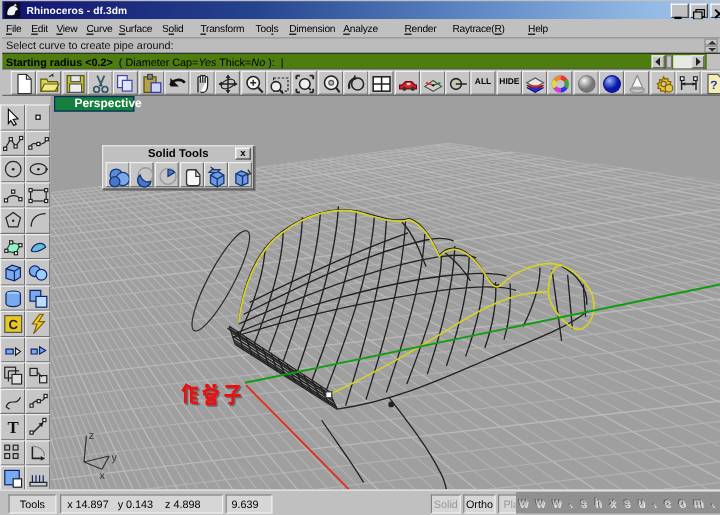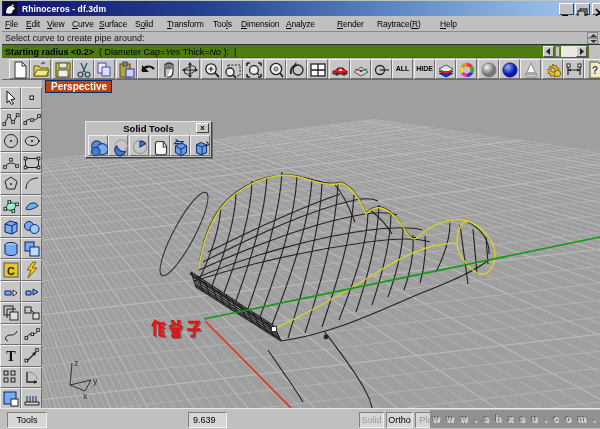--- a/index.html
+++ b/index.html
@@ -25,22 +25,22 @@
 #tools{position:absolute;left:2px;top:58px;width:598px;height:22px;background:#c0c0c0;border-bottom:1px solid #6a6a6a}
 .tb{position:absolute;top:1px;width:21px;height:20px;background:#c6c6c6;
  border-top:1px solid #efefef;border-left:1px solid #efefef;border-right:1px solid #707070;border-bottom:1px solid #707070}
 .tb svg{position:absolute;left:1px;top:1px}
 .tbt{font-size:7px;font-weight:bold;text-align:center;line-height:18px;color:#000}
 #side{position:absolute;left:0px;top:80px;width:42px;height:328px;background:#c0c0c0;overflow:hidden}
 .sb{position:absolute;width:21px;height:21.5px;background:#c6c6c6;
  border-top:1px solid #efefef;border-left:1px solid #efefef;border-right:1px solid #707070;border-bottom:1px solid #707070}
 .sb svg{position:absolute;left:1px;top:1px}
 #vp{position:absolute;left:42px;top:80px;width:558px;height:328px;background:#9f9f9f;overflow:hidden}
-#vptab{position:absolute;left:3px;top:0px;width:67px;height:13px;background:#c2410c;border:1px solid #0a2a62;
- color:#fff;font-size:10px;font-weight:bold;line-height:11px;padding-left:5px}
+#vptab{position:absolute;left:3px;top:0px;width:67px;height:13px;background:#15803d;border:1px solid #0a2a62;
+ color:#fff;font-size:10px;font-weight:bold;line-height:11px;padding-left:16px}
 #pal{position:absolute;left:43px;top:41px;width:127px;height:37px;background:#c0c0c0;
  border-top:1px solid #e8e8e8;border-left:1px solid #e8e8e8;border-right:1px solid #404040;border-bottom:1px solid #404040;
  box-shadow:1px 1px 0 #707070}
 #pal .cap{position:absolute;left:1px;top:1px;width:123px;height:11px;font-size:9.5px;font-weight:bold;text-align:center;color:#000}
 #pal .x{position:absolute;right:2px;top:1px;width:13px;height:10px;background:#c8c8c8;border-top:1px solid #fff;border-left:1px solid #fff;
  border-right:1px solid #404040;border-bottom:1px solid #404040;font-size:8px;font-weight:bold;line-height:8px;text-align:center}
 .pb{position:absolute;top:13px;width:20px;height:21px;background:#c6c6c6;
  border-top:1px solid #efefef;border-left:1px solid #efefef;border-right:1px solid #707070;border-bottom:1px solid #707070}
 .pb svg{position:absolute;left:0px;top:1px}
 #status{position:absolute;left:0px;top:408px;width:600px;height:21px;background:#c0c0c0;border-top:1px solid #e8e8e8;font-size:9px}
@@ -635,18 +635,19 @@
           <svg width="20" height="20" viewBox="0 0 18 18">
             <path d="M5 7l4-2 5 2v7l-5 2-4-2z" fill="#6f9ae0" stroke="#123a7a"></path>
             <path d="M5 7l5 2 4-2M10 9v7" fill="none" stroke="#123a7a"></path>
             <path d="M14 4l2 3-3 1" fill="none" stroke="#333"></path>
           </svg>
         </div>
       </div>
 </div>
 <div id="status">
 <div class="cell" style="left:7px;width:40px;text-align:center">Tools</div>
+<div class="cell" style="left:50px;width:136px;padding-left:5px">x 14.897&nbsp;&nbsp;&nbsp;y 0.143&nbsp;&nbsp;&nbsp;&nbsp;z 4.898</div>
 <div class="cell" style="left:188px;width:39px;padding-left:4px">9.639</div>
 <div class="cell gray" style="left:359px;width:25px;text-align:center">Solid</div>
 <div class="cell" style="left:386px;width:27px;text-align:center">Ortho</div>
 <div class="cell gray" style="left:415px;width:22px;text-align:center">Pla</div>
 <div id="wm">w w w . s h x s u . c o m . c n</div>
 </div>
 </div>
 </body></html>

